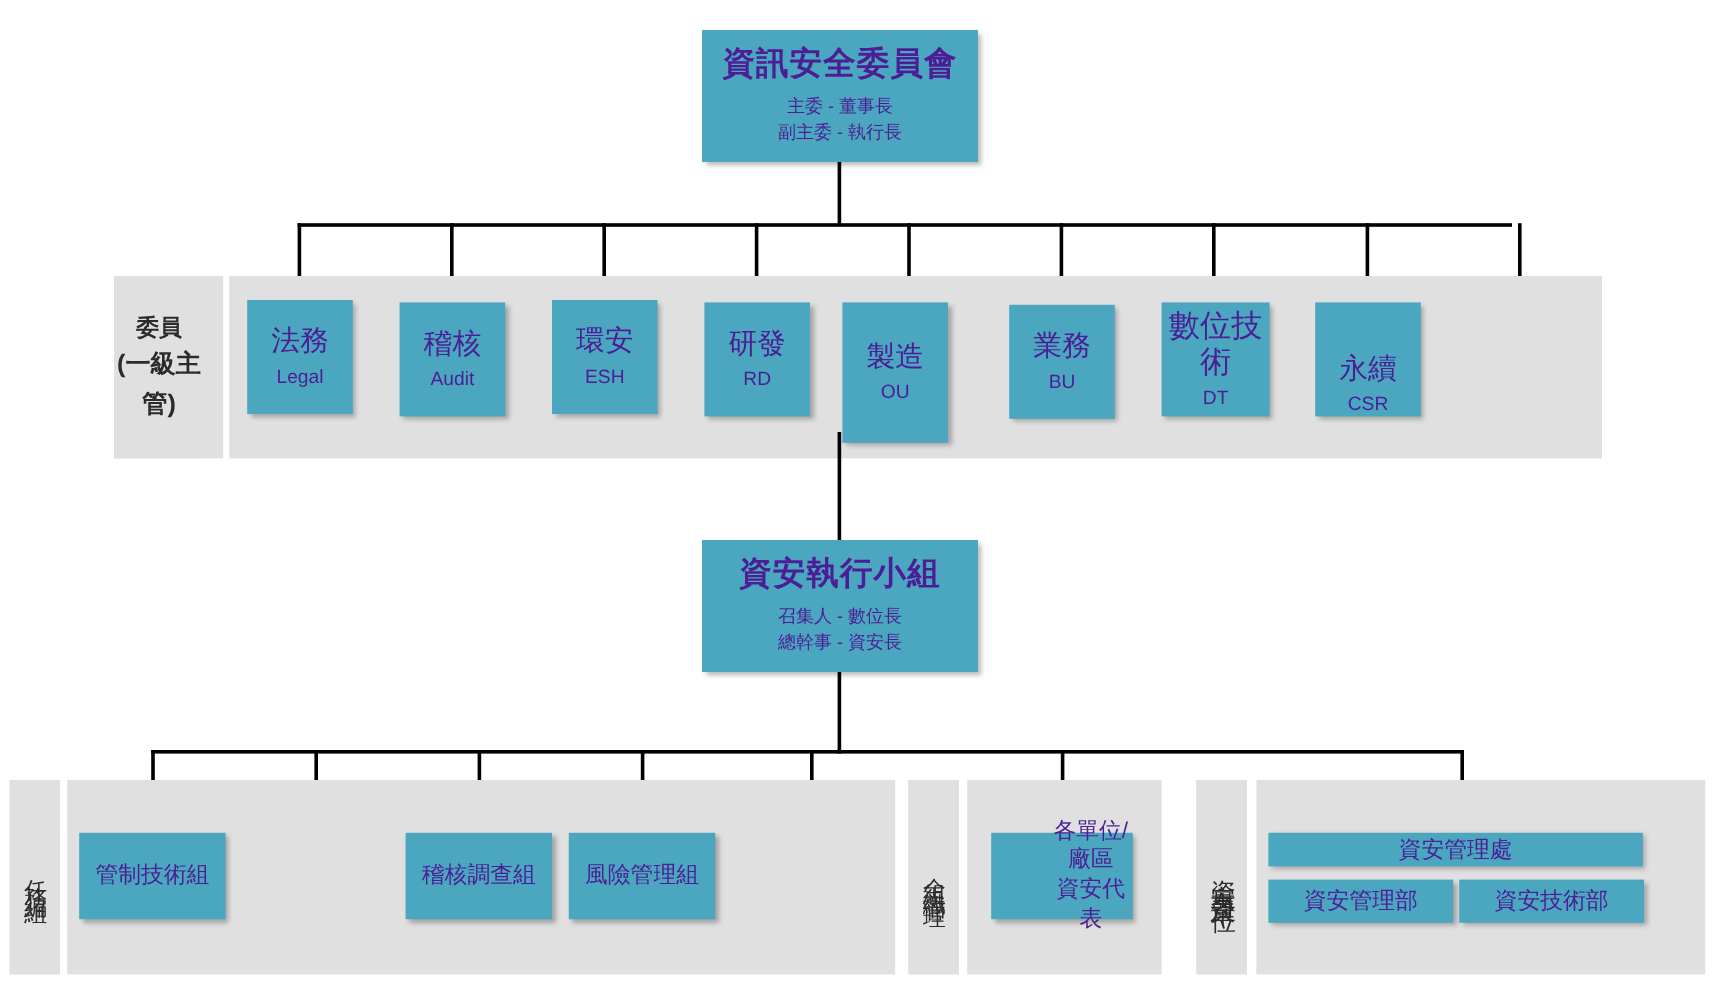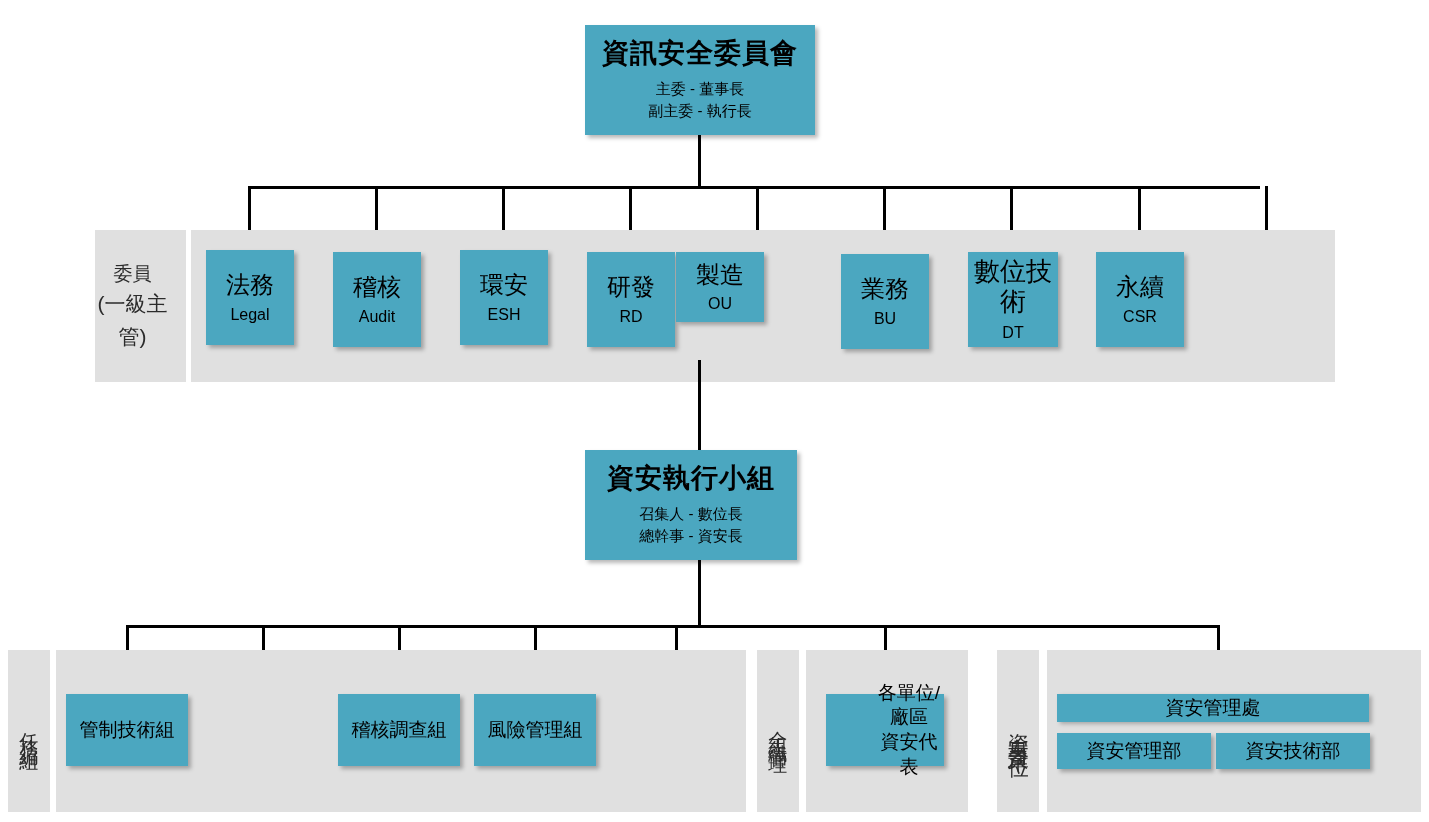--- a/index.html
+++ b/index.html
@@ -26,21 +26,21 @@
     line-height:1.45;
   }
   .vlabel .stack{
     display:flex;flex-direction:column;align-items:center;justify-content:center;
     line-height:1.55;
   }
 
   .tealbox{
     position:absolute;
     background:#4ba7c0;
-    color:#000000;
+    color:#4c1d95;
     display:flex;flex-direction:column;
     align-items:center;justify-content:center;
     text-align:center;
     box-shadow:3px 3px 4px rgba(0,0,0,0.28);
     box-sizing:border-box;
   }
 
   
   .ln{position:absolute;background:#000000;}
   .lnv{width:3px;}
@@ -77,21 +77,21 @@
   <div class="ln lnv" style="left:375px;top:186px;height:64px;"></div>
   <div class="ln lnv" style="left:502px;top:186px;height:64px;"></div>
   <div class="ln lnv" style="left:629px;top:186px;height:64px;"></div>
   <div class="ln lnv" style="left:756px;top:186px;height:64px;"></div>
   <div class="ln lnv" style="left:883px;top:186px;height:64px;"></div>
   <div class="ln lnv" style="left:1010px;top:186px;height:64px;"></div>
   <div class="ln lnv" style="left:1138px;top:186px;height:64px;"></div>
   <div class="ln lnv" style="left:1265px;top:186px;height:64px;"></div>
 
   <div class="panel" style="left:95px;top:230px;width:91px;height:152px;"></div>
-  <div class="vlabel" style="left:95px;top:230px;width:75px;height:152px;">
+  <div class="vlabel" style="left:95px;top:230px;width:75px;height:152px;font-weight:bold;">
     <div class="stack side-label">
       <div>委員</div>
       <div class="side-label-sm">(一級主管)</div>
     </div>
   </div>
 
   <div class="panel" style="left:191px;top:230px;width:1144px;height:152px;"></div>
 
   <div class="tealbox" style="left:333px;top:252px;width:88px;height:95px;">
     <div class="dept-zh">稽核</div>
@@ -102,40 +102,40 @@
     <div class="dept-en">Legal</div>
   </div>
   <div class="tealbox" style="left:460px;top:250px;width:88px;height:95px;">
     <div class="dept-zh">環安</div>
     <div class="dept-en">ESH</div>
   </div>
   <div class="tealbox" style="left:587px;top:252px;width:88px;height:95px;">
     <div class="dept-zh">研發</div>
     <div class="dept-en">RD</div>
   </div>
-  <div class="tealbox" style="left:676px;top:252px;width:88px;height:70px;">
+  <div class="tealbox" style="left:702px;top:252px;width:88px;height:117px;">
     <div class="dept-zh">製造</div>
     <div class="dept-en">OU</div>
   </div>
   <div class="tealbox" style="left:841px;top:254px;width:88px;height:95px;">
     <div class="dept-zh">業務</div>
     <div class="dept-en">BU</div>
   </div>
   <div class="tealbox" style="left:968px;top:252px;width:90px;height:95px;">
     <div class="dept-zh" style="font-size:26px;">數位技術</div>
     <div class="dept-en">DT</div>
   </div>
-  <div class="tealbox" style="left:1096px;top:252px;width:88px;height:95px;">
+  <div class="tealbox" style="left:1096px;top:252px;width:88px;height:95px;justify-content:flex-end;">
     <div class="dept-zh">永續</div>
     <div class="dept-en">CSR</div>
   </div>
 
   <div class="ln lnv" style="left:698px;top:360px;width:3px;height:90px;"></div>
 
-  <div class="tealbox" style="left:585px;top:450px;width:212px;height:110px;">
+  <div class="tealbox" style="left:585px;top:450px;width:230px;height:110px;">
     <div class="big-title">資安執行小組</div>
     <div class="big-sub">
       <div>召集人 - 數位長</div>
       <div>總幹事 - 資安長</div>
     </div>
   </div>
 
   <div class="ln lnv" style="left:698px;top:560px;width:3px;height:68px;"></div>
 
   <div class="ln lnh" style="left:126px;top:625px;width:1093px;height:3px;"></div>

